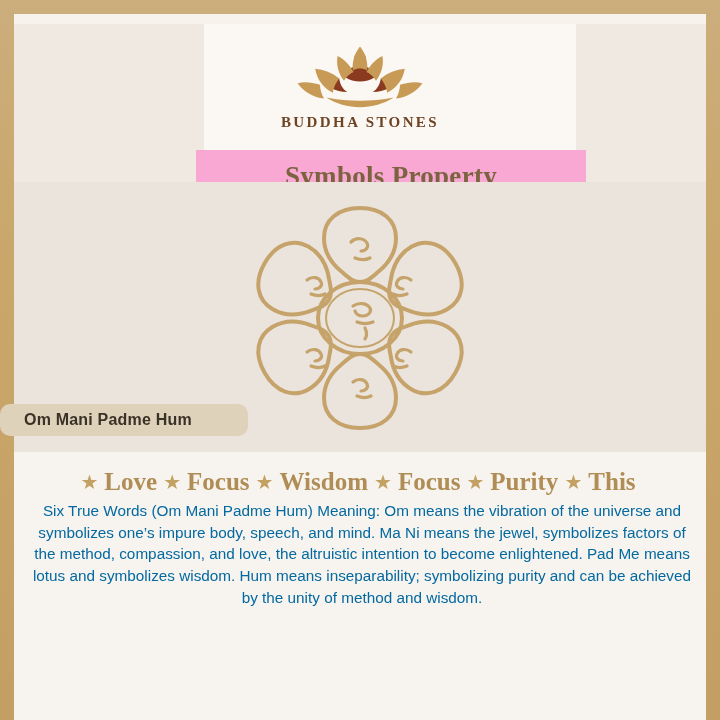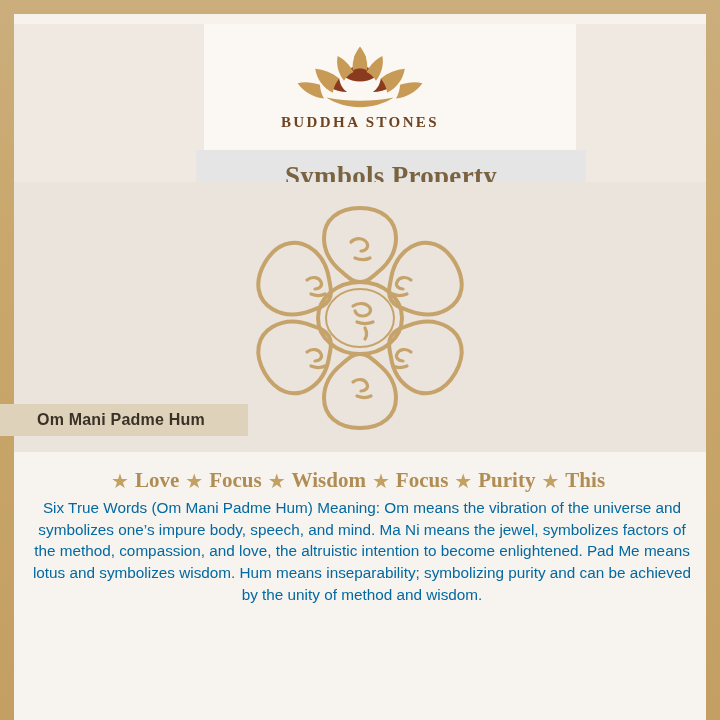--- a/index.html
+++ b/index.html
@@ -72,21 +72,21 @@
     color: #6d4322;
     font-family: "Liberation Serif", serif;
     font-weight: bold;
   }
   .title-bar {
     position: absolute;
     left: 182px;
     top: 126px;
     width: 390px;
     height: 52px;
-    background: #e5e5e5;
+    background: #f9a8d4;
     display: flex;
     align-items: center;
     justify-content: center;
   }
   .title-text {
     font-family: "Liberation Serif", serif;
     font-weight: bold;
     font-size: 27px;
     color: #7b6340;
     letter-spacing: 0.3px;
@@ -111,22 +111,23 @@
   
   .ribbon {
     position: absolute;
     left: 0;
     top: 404px;
     width: 248px;
     height: 32px;
     background: #dfd2bb;
     display: flex;
     align-items: center;
-    padding-left: 37px;
+    padding-left: 24px;
     box-sizing: border-box;
+    border-radius: 10px;
   }
   .ribbon span {
     font-size: 16px;
     font-weight: bold;
     color: #3a3226;
     letter-spacing: 0.2px;
   }
   
   .text-panel {
     position: absolute;
@@ -142,21 +143,21 @@
     display: flex;
     align-items: center;
     justify-content: center;
     gap: 0px;
     margin-top: 6px;
     margin-bottom: 4px;
   }
   .kw {
     font-family: "Liberation Serif", serif;
     font-weight: bold;
-    font-size: 21px;
+    font-size: 25px;
     color: #b08d54;
     padding: 0 6px;
   }
   .star {
     color: #c2a163;
     font-size: 20px;
     line-height: 1;
   }
   .body-copy {
     font-size: 15.3px;

